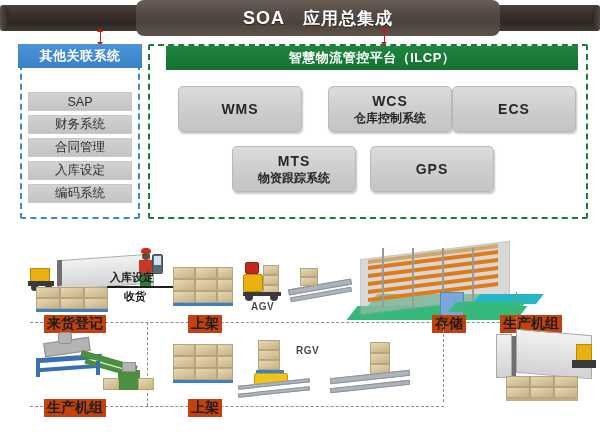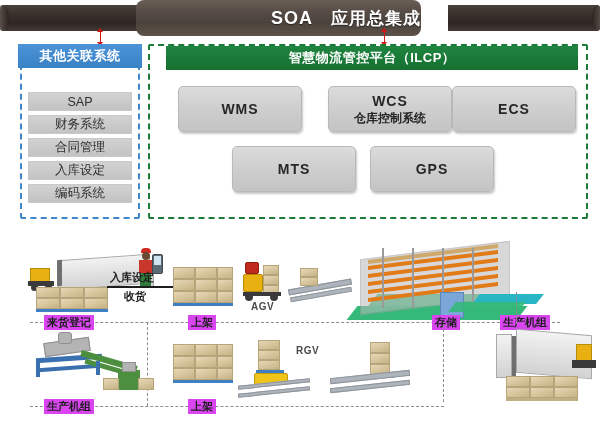--- a/index.html
+++ b/index.html
@@ -24,24 +24,24 @@
   .tube-right{
     left:448px;top:5px;width:152px;height:26px;
     background:linear-gradient(to bottom,#4a413c 0%,#3a312c 35%,#2e2622 70%,#433a34 100%);
     border-radius:0 3px 3px 0;
   }
   .tube-right-cap{
     position:absolute;left:592px;top:5px;width:10px;height:26px;border-radius:50%;
     background:linear-gradient(to right,#2b2420,#5d534c);
   }
   .tube-mid{
-    left:136px;top:0px;width:285px;height:36px;
+    left:136px;top:0px;width:364px;height:36px;
     background:linear-gradient(to bottom,#6a5f57 0%,#584e47 30%,#4b423b 62%,#5d534b 100%);
     border-radius:8px;
-    display:flex;align-items:center;justify-content:flex-end;
+    display:flex;align-items:center;justify-content:center;
   }
   #soa-title{
     color:#ffffff;font-size:18px;font-weight:bold;letter-spacing:1px;
     text-shadow:0 1px 1px rgba(0,0,0,.5);white-space:nowrap;
   }
   #soa-title .cn{margin-left:18px;font-size:17px;}
 
   
   .red-arrow{position:absolute;width:9px;height:18px;}
   .red-arrow .stem{position:absolute;left:4px;top:3px;width:1px;height:12px;background:#d41515;}
@@ -87,22 +87,22 @@
     box-shadow:1px 2px 2px rgba(0,0,0,.22);
     display:flex;flex-direction:column;align-items:center;justify-content:center;
   }
   .module .code{font-size:14px;font-weight:bold;color:#262626;letter-spacing:1px;line-height:16px;}
   .module .name{font-size:12px;font-weight:bold;color:#262626;line-height:16px;margin-top:1px;}
 
   
   #flow-area{position:absolute;left:0;top:232px;width:600px;height:201px;}
 
   .flow-label{
-    position:absolute;font-size:11px;font-weight:bold;color:#1d1d1d;
-    background:#d946ef;padding:0 3px;white-space:nowrap;
+    position:absolute;font-size:14px;font-weight:bold;color:#1d1d1d;
+    background:#c2410c;padding:0 3px;white-space:nowrap;
   }
   .dash-h{position:absolute;border-top:1px dashed #8c8c8c;height:0;}
   .dash-v{position:absolute;border-left:1px dashed #8c8c8c;width:0;}
 
   
   .scene{position:absolute;}
 
   
   .pallet{position:absolute;}
   .bale{
@@ -193,20 +193,21 @@
 </div>
 <div class="module" style="left:328px;top:86px;">
   <span class="code">WCS</span>
   <span class="name">仓库控制系统</span>
 </div>
 <div class="module" style="left:452px;top:86px;">
   <span class="code">ECS</span>
 </div>
 <div class="module" style="left:232px;top:146px;">
   <span class="code">MTS</span>
+  <span class="name">物资跟踪系统</span>
 </div>
 <div class="module" style="left:370px;top:146px;">
   <span class="code">GPS</span>
 </div>
 
 <div id="flow-area">
 
   <div class="scene">
     <div class="truck-body" style="left:58px;top:25px;width:92px;height:30px;transform:skewY(-4deg);"></div>
     <div class="truck-dark" style="left:57px;top:28px;width:5px;height:26px;transform:skewY(-4deg);"></div>

